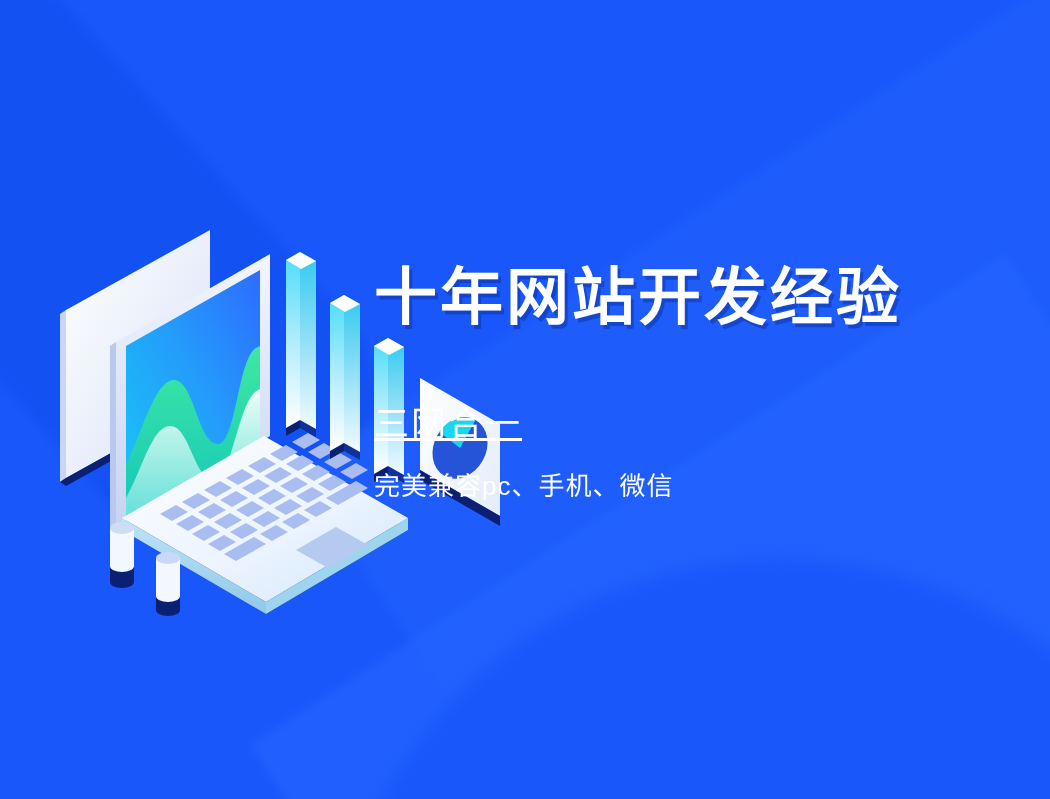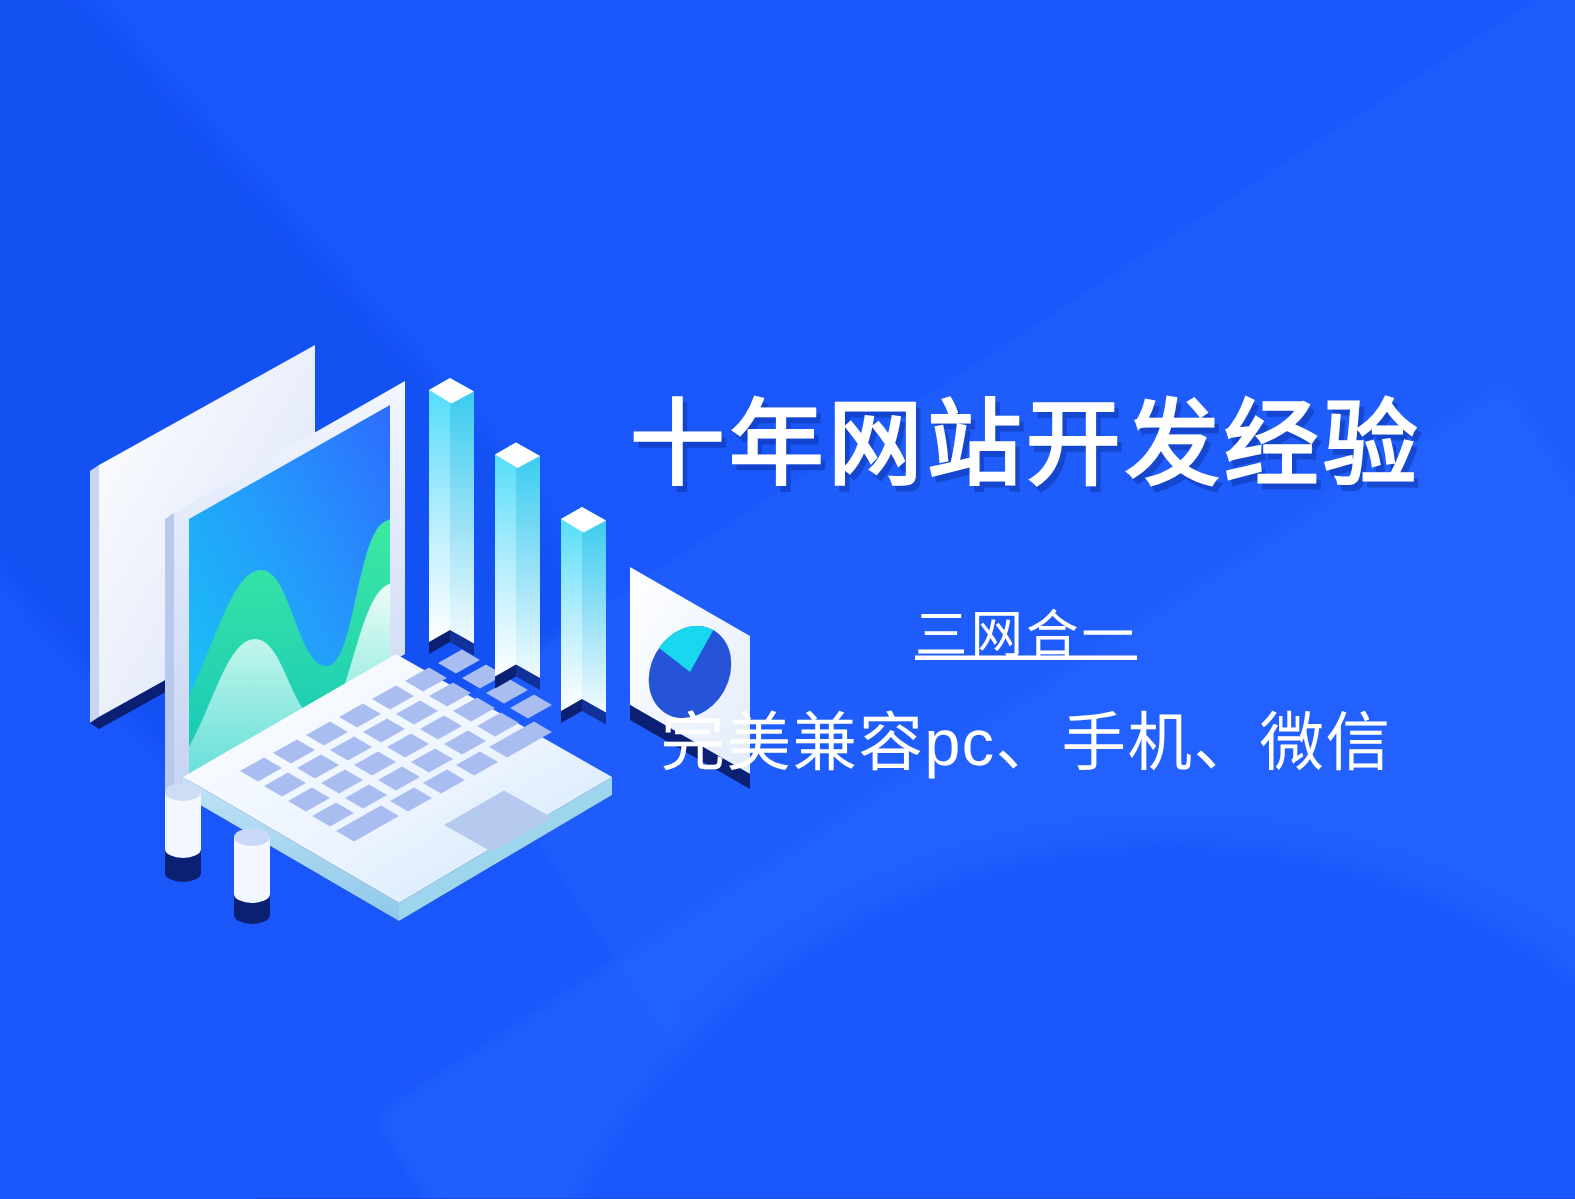--- a/index.html
+++ b/index.html
@@ -71,21 +71,21 @@
     background: #1a57fb;
     filter: blur(8px);
   }
 
   
   .copy {
     position: absolute;
     right: 56px;
     top: 262px;
     width: 620px;
-    text-align: center;
+    text-align: left;
   }
   .headline {
     margin: 0;
     color: #ffffff;
     font-size: 63px;
     font-weight: 700;
     letter-spacing: 3px;
     line-height: 1.12;
     text-shadow: 3px 4px 0 rgba(9, 44, 150, .45);
     white-space: nowrap;
@@ -96,21 +96,21 @@
     font-size: 35px;
     font-weight: 400;
     letter-spacing: 2px;
     line-height: 1.2;
     white-space: nowrap;
     text-decoration: underline;
   }
   .sub2 {
     margin: 26px 0 0 0;
     color: #ffffff;
-    font-size: 43px;
+    font-size: 26px;
     font-weight: 400;
     letter-spacing: 1px;
     line-height: 1.2;
     white-space: nowrap;
   }
 
   
   .illustration {
     position: absolute;
     left: 48px;

